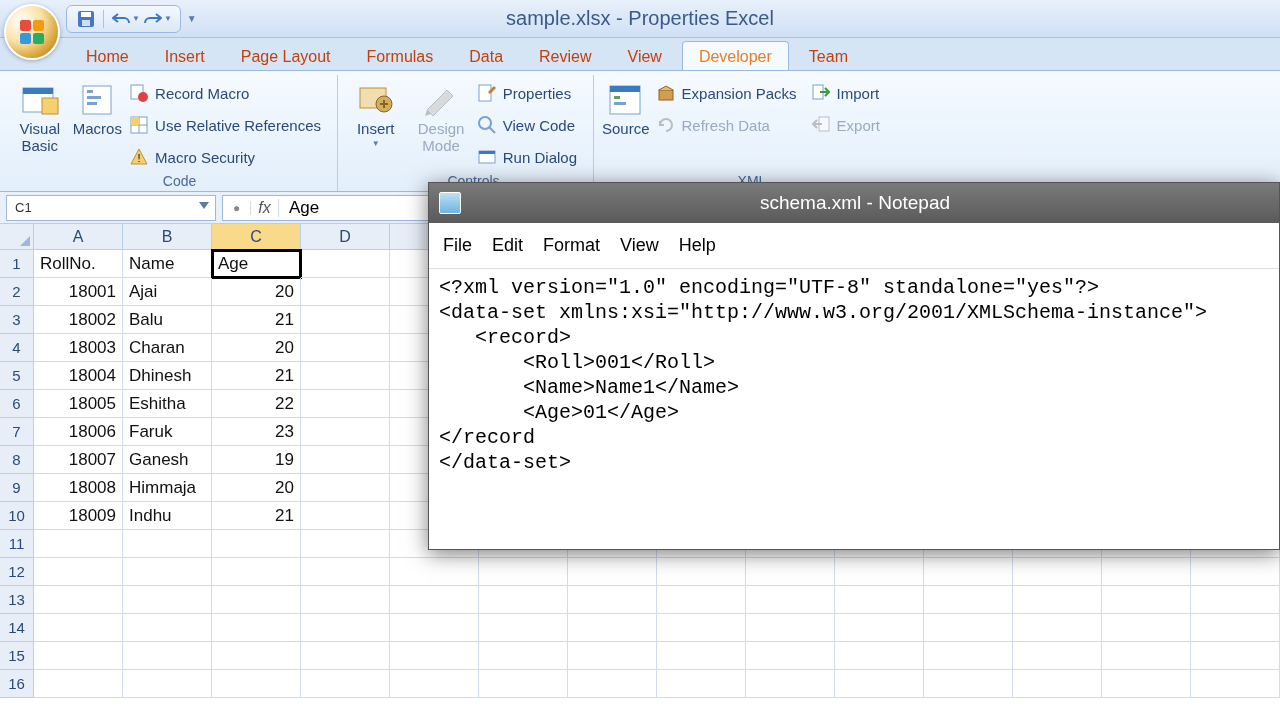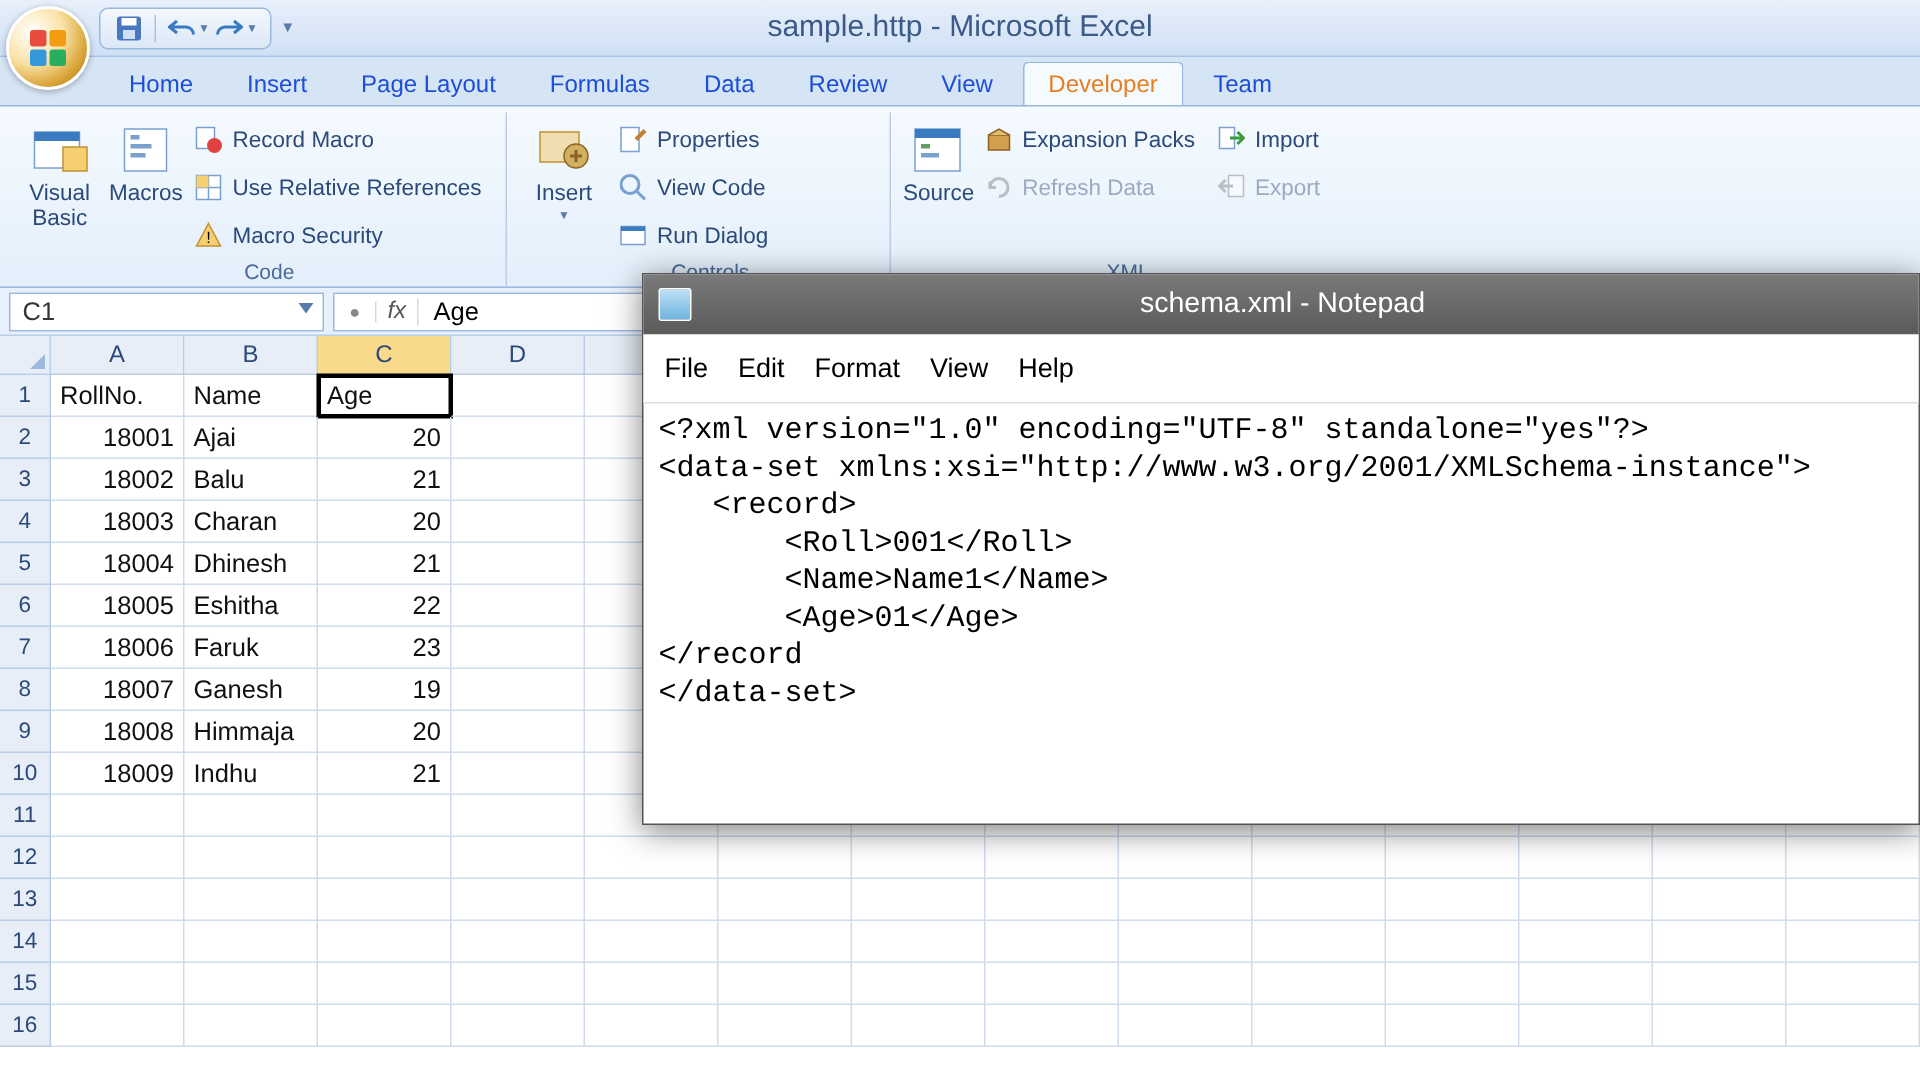--- a/index.html
+++ b/index.html
@@ -15,38 +15,38 @@
   .office-btn .quad div:nth-child(4){background:#27ae60;border-radius:2px;}
   .qat { margin-left: 66px; display: flex; align-items: center; gap: 2px; height: 28px; background: linear-gradient(#f4f8fd,#dbe8f7); border: 1px solid #9bb8de; border-radius: 6px; padding: 0 8px; }
   .qat .ic { width: 22px; height: 22px; display:flex;align-items:center;justify-content:center; font-size: 14px; color:#3a5a8c; }
   .qat .sep { width:1px;height:18px;background:#a9c3e6; margin:0 4px; }
   .qat .dd { font-size: 8px; color:#5a7aac; margin-left:-2px; }
   .qat-customize { margin-left: 6px; font-size: 10px; color:#5a7aac; }
   .window-title { position:absolute; left:0; right:0; text-align:center; font-size: 20px; color:#3b5a87; pointer-events:none; }
 
   
   .tabs { height: 32px; display: flex; align-items: flex-end; padding-left: 70px; gap: 4px; }
-  .tab { padding: 6px 16px 4px; font-size: 16px; color:#1d4ed8; border-radius: 4px 4px 0 0; cursor:pointer; }
+  .tab { padding: 6px 16px 4px; font-size: 16px; color:#c2410c; border-radius: 4px 4px 0 0; cursor:pointer; }
   .tab.active { background: #f5faff; border: 1px solid #9bb8de; border-bottom: none; color:#e67e22; font-weight:500; }
 
   
   .ribbon { height: 122px; background: linear-gradient(#f5faff,#e3effb); border-top: 1px solid #9bb8de; border-bottom: 1px solid #9bb8de; display:flex; padding: 4px 6px 0; }
   .group { border-right: 1px solid #b8cde8; padding: 2px 8px 0; display:flex; flex-direction:column; position:relative; }
   .group-label { position:absolute; bottom:2px; left:16px; right:0; text-align:center; font-size:14px; color:#4a6a9a; }
   .group-body { display:flex; flex:1; gap:6px; align-items:flex-start; }
   .bigbtn { display:flex; flex-direction:column; align-items:center; justify-content:flex-start; width:60px; padding-top:4px; gap:2px; font-size:15px; color:#2b4a7a; text-align:center; line-height:1.1; }
   .bigbtn .bic { width:42px; height:38px; display:flex;align-items:center;justify-content:center; }
   .smallbtns { display:flex; flex-direction:column; gap:4px; padding-top:2px; }
   .smallbtn { display:flex; align-items:center; gap:6px; font-size:15px; color:#2b4a7a; height:28px; padding-right:8px; white-space:nowrap; }
   .smallbtn.dim { color:#9aaac0; }
   .smallbtn .sic { width:20px;height:20px; display:flex;align-items:center;justify-content:center; }
 
   
   .fbar { height: 32px; background:#e8f0fb; display:flex; align-items:center; border-bottom:1px solid #b8cde8; }
-  .namebox { width:210px; height:26px; background:#fff; border:1px solid #9bb8de; margin-left:6px; display:flex; align-items:center; padding:0 8px; font-size:17px; color:#333; position:relative; }
+  .namebox { width:210px; height:26px; background:#fff; border:1px solid #9bb8de; margin-left:6px; display:flex; align-items:center; padding:0 8px; font-size:13px; color:#333; position:relative; }
   .namebox .ddarrow { position:absolute; right:6px; top:6px; border-left:5px solid transparent;border-right:5px solid transparent;border-top:7px solid #5a7aac; }
   .fxrow { flex:1; height:26px; background:#fff; border:1px solid #9bb8de; margin:0 6px; display:flex; align-items:center; }
   .fxrow .cancel { width:28px; text-align:center; color:#888; font-style:italic; border-right:1px solid #d0dcec; font-size:12px; }
   .fxrow .fx { width:28px; text-align:center; font-style:italic; color:#555; border-right:1px solid #d0dcec; font-size:16px; }
   .fxrow .val { padding-left:10px; font-size:17px; }
 
   
   .gridwrap { position:absolute; top:224px; left:0; right:0; bottom:0; background:#fff; }
   .selectall { position:absolute; left:0; top:0; width:34px; height:26px; background:#e8eef7; border-right:1px solid #b8cde8; border-bottom:1px solid #b8cde8; }
   .selectall::after { content:""; position:absolute; right:3px; bottom:3px; width:0;height:0;border-left:10px solid transparent;border-bottom:10px solid #9bb8de; }
@@ -99,21 +99,21 @@
     </div>
     <span class="dd">▼</span>
     <div class="ic">
       <svg width="18" height="14" viewBox="0 0 18 14">
           <path d="M12 2 L17 6 L12 10 M17 6 H6 A5 5 0 0 0 1 11" stroke="#3a7ac0" stroke-width="2" fill="none"></path>
         </svg>
     </div>
     <span class="dd">▼</span>
   </div>
   <span class="qat-customize">▼</span>
-  <div class="window-title">sample.http - Microsoft Excel</div>
+  <div class="window-title">sample.xlsx - Properties Excel</div>
 </div>
 
 <div class="tabs" id="tabs">
     <div class="tab">Home</div>
     <div class="tab">Insert</div>
     <div class="tab">Page Layout</div>
     <div class="tab">Formulas</div>
     <div class="tab">Data</div>
     <div class="tab">Review</div>
     <div class="tab">View</div>
@@ -188,20 +188,30 @@
         <div class="bic">
           <svg width="40" height="36">
               <rect x="4" y="6" width="26" height="20" fill="#f0ddb0" stroke="#c09030"></rect>
               <circle cx="28" cy="22" r="8" fill="#d0b060" stroke="#906020"></circle>
               <rect x="24" y="21" width="8" height="2" fill="#906020"></rect>
               <rect x="27" y="18" width="2" height="8" fill="#906020"></rect>
             </svg>
         </div>
         <span>Insert</span>
         <span style="font-size:8px;color:#5a7aac">▼</span>
+      </div>
+      <div class="bigbtn" style="color:#9aaac0">
+        <div class="bic">
+          <svg width="40" height="36" opacity="0.5">
+              <path d="M6 28 L26 8 L32 14 L12 34 Z" fill="#c0c0c0" stroke="#888"></path>
+              <path d="M6 28 L4 34 L10 32 Z" fill="#888"></path>
+            </svg>
+        </div>
+        <span style="white-space:pre-line">Design
+Mode</span>
       </div>
       <div class="smallbtns">
         <div class="smallbtn">
           <span class="sic">
               <svg width="18" height="18">
                 <rect x="1" y="1" width="12" height="16" fill="#fff" stroke="#7aa0d0"></rect>
                 <path d="M10 8 L16 2 L18 4 L12 10 Z" fill="#c08030"></path>
               </svg>
             </span>
           <span>Properties</span>

